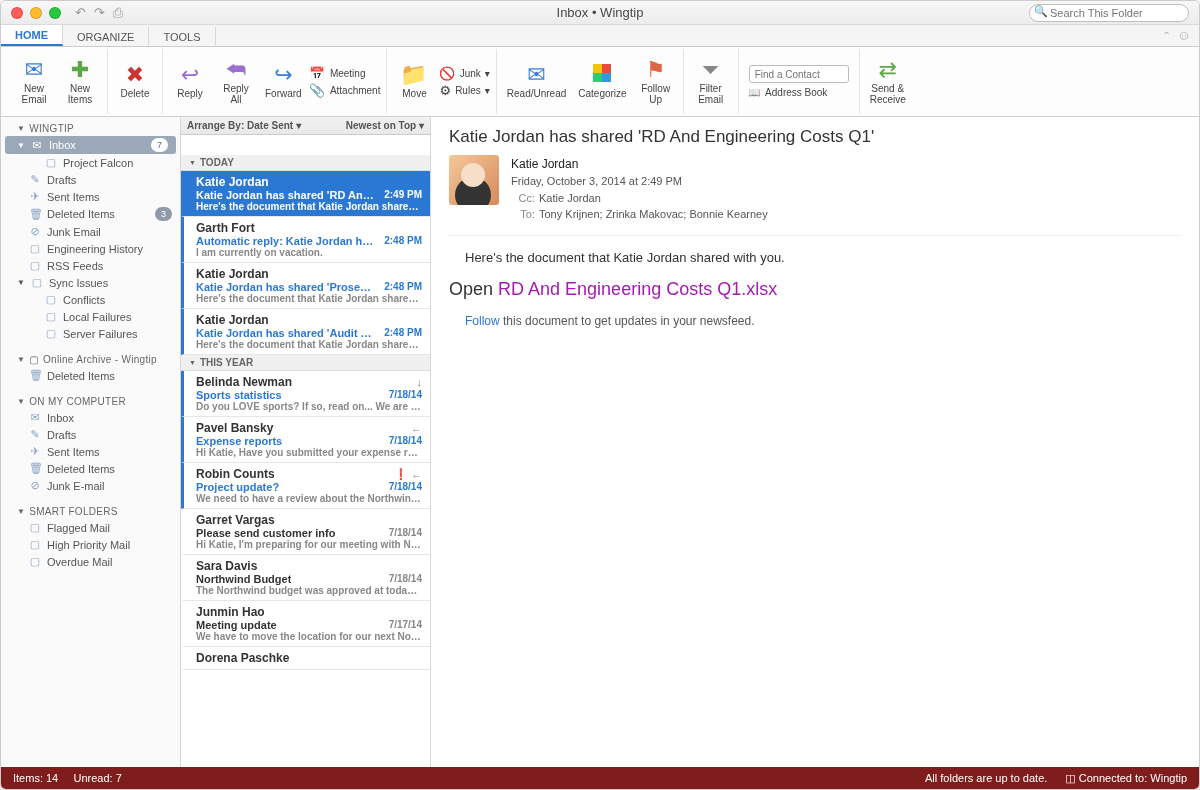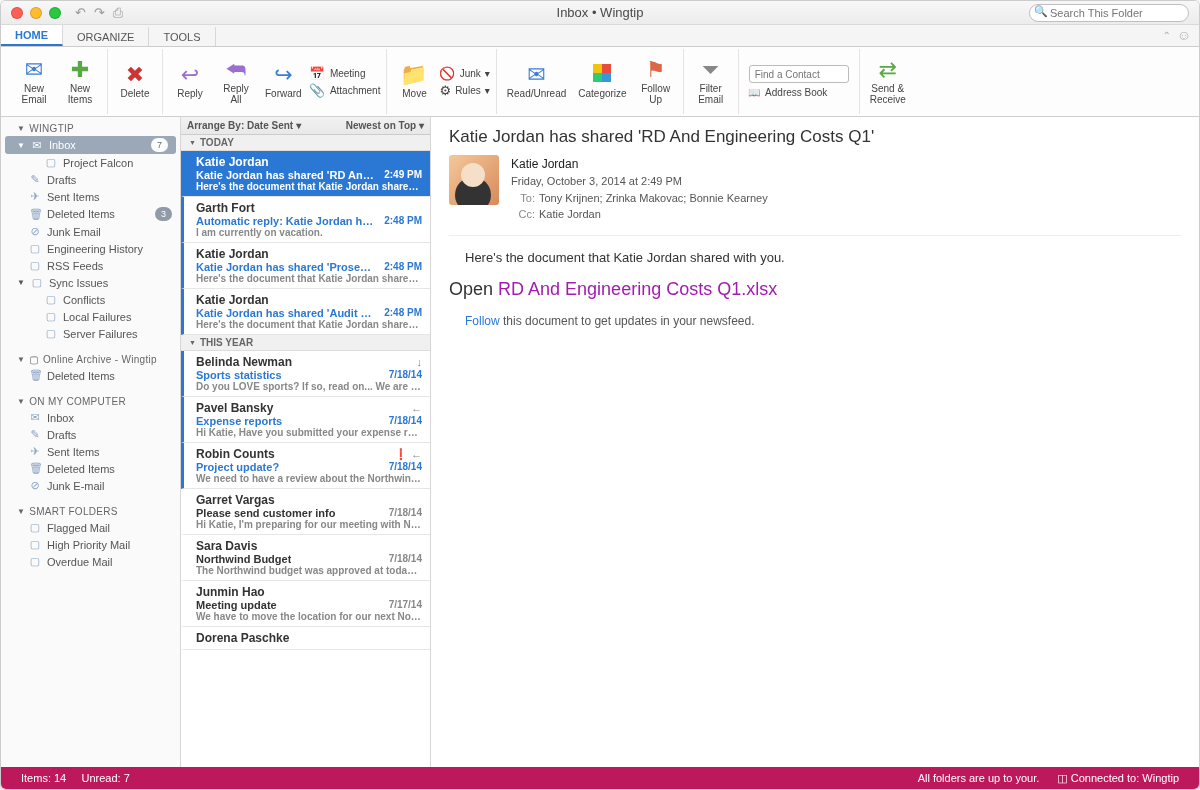--- a/index.html
+++ b/index.html
@@ -53,21 +53,21 @@
 .sbitem.sel .badge { background: #fff; color: #5a6e88; }
 .sbitem.sub { padding-left: 44px; }
 .sbitem.sub2 { padding-left: 44px; }
 
 
 .msglist { width: 250px; border-right: 1px solid #d6d6d6; display: flex; flex-direction: column; background: #fff; overflow: hidden; font-weight: bold;}
 .arrangebar { height: 18px; background: linear-gradient(#f2f2f2,#e8e8e8); display: flex; align-items: center; font-size: 10px; color: #555; border-bottom: 1px solid #ccc; padding: 0 6px;}
 .arrangebar .r { margin-left: auto; }
 .grouphdr { background: #f0f0f0; font-size: 10px; color: #666; padding: 2px 8px; border-bottom: 1px solid #ddd; display: flex; align-items: center; gap: 4px;}
 .grouphdr .tri { font-size: 7px; }
-.msgs { flex: 1; overflow-y: auto; }
+.msgs { flex: 1; overflow-y: auto; margin-top: 20px; }
 .msg { border-bottom: 1px solid #e6e6e6; padding: 4px 8px 4px 12px; position: relative; border-left: 3px solid transparent;}
 .msg.unread { border-left-color: #2b78d4; }
 .msg .from { font-size: 12px; color: #333; display: flex; }
 .msg .subj { font-size: 11px; color: #2b78d4; white-space: nowrap; overflow: hidden; text-overflow: ellipsis; display:flex;}
 .msg .subj .time { margin-left:auto; font-size:10px; color:#2b78d4; padding-left:6px; flex-shrink:0;}
 .msg .prev { font-size: 10px; color: #888; white-space: nowrap; overflow: hidden; text-overflow: ellipsis; }
 .msg.sel { background: #2b78d4; }
 .msg.sel .from, .msg.sel .subj, .msg.sel .prev, .msg.sel .time { color: #fff; }
 .msg .subj.black { color:#333; }
 .msg .subj .time.gray { color:#888; }
@@ -87,21 +87,21 @@
 .body .open a { color: #a21caf; text-decoration: none; }
 .body .follow { font-size: 12px; color: #555; }
 .body .follow a { color: #2b78d4; text-decoration: none; }
 
 
 .bottomnav { height: 28px; border-top: 1px solid #ccc; display: flex; align-items: center; gap: 22px; padding: 0 14px; font-size: 14px; color: #888; background: #fafafa;}
 .bottomnav .bn.active { color: #2b78d4; }
 .bottomnav .expand { margin-left: auto; font-size: 12px; color: #999; }
 
 
-.statusbar { height: 22px; background: #be185d; color: #fff; display: flex; align-items: center; padding: 0 20px; font-size: 11px; }
+.statusbar { height: 22px; background: #7f1d1d; color: #fff; display: flex; align-items: center; padding: 0 12px; font-size: 11px; }
 .statusbar .right { margin-left: auto; display: flex; gap: 18px; align-items: center;}
 </style>
 </head>
 <body>
 
 <div class="window">
 
   <div class="titlebar">
     <div class="traffic">
       <div class="dot red"></div>
@@ -470,35 +470,35 @@
       </div>
     </div>
 
     <div class="reader">
       <h1>Katie Jordan has shared 'RD And Engineering Costs Q1'</h1>
       <div class="hdrblock">
         <div class="avatar"></div>
         <div class="hdrmeta">
           <div class="name">Katie Jordan</div>
           <div>Friday, October 3, 2014 at 2:49 PM</div>
+          <div><span class="label">Cc:</span><span>Katie Jordan</span></div>
           <div><span class="label">To:</span><span>Tony Krijnen;   Zrinka Makovac;   Bonnie Kearney</span></div>
-          <div><span class="label">Cc:</span><span>Katie Jordan</span></div>
         </div>
       </div>
       <div class="body">
         <p>Here's the document that Katie Jordan shared with you.</p>
         <p class="open"><span>Open </span><a>RD And Engineering Costs Q1.xlsx</a></p>
         <p class="follow"><a>Follow</a><span> this document to get updates in your newsfeed.</span></p>
       </div>
     </div>
 
   </div>
 
 
   <div class="statusbar">
     <span style="white-space:pre">Items: 14     Unread: 7</span>
     <div class="right">
-      <span>All folders are up to your.</span>
+      <span>All folders are up to date.</span>
       <span>◫ <span>Connected to: Wingtip</span></span>
     </div>
   </div>
 
 </div>
 
 </body></html>

